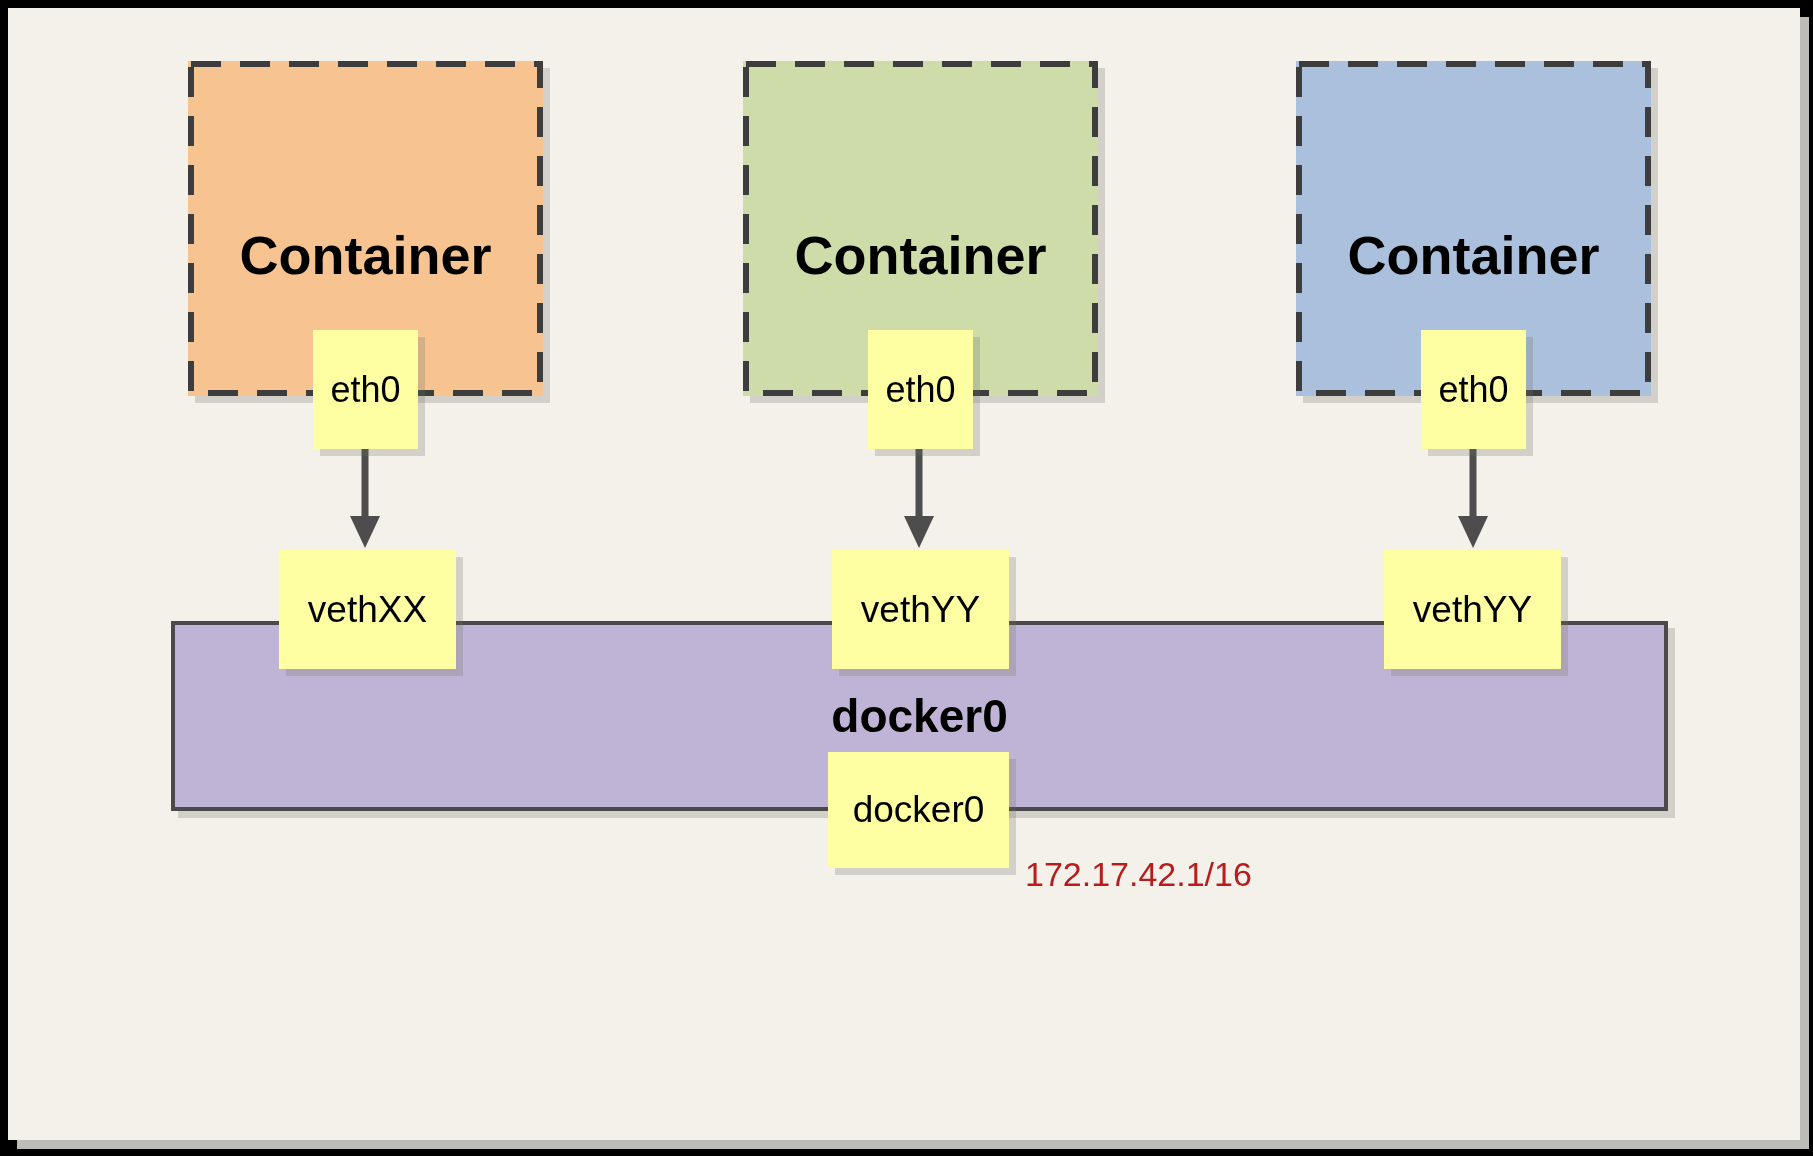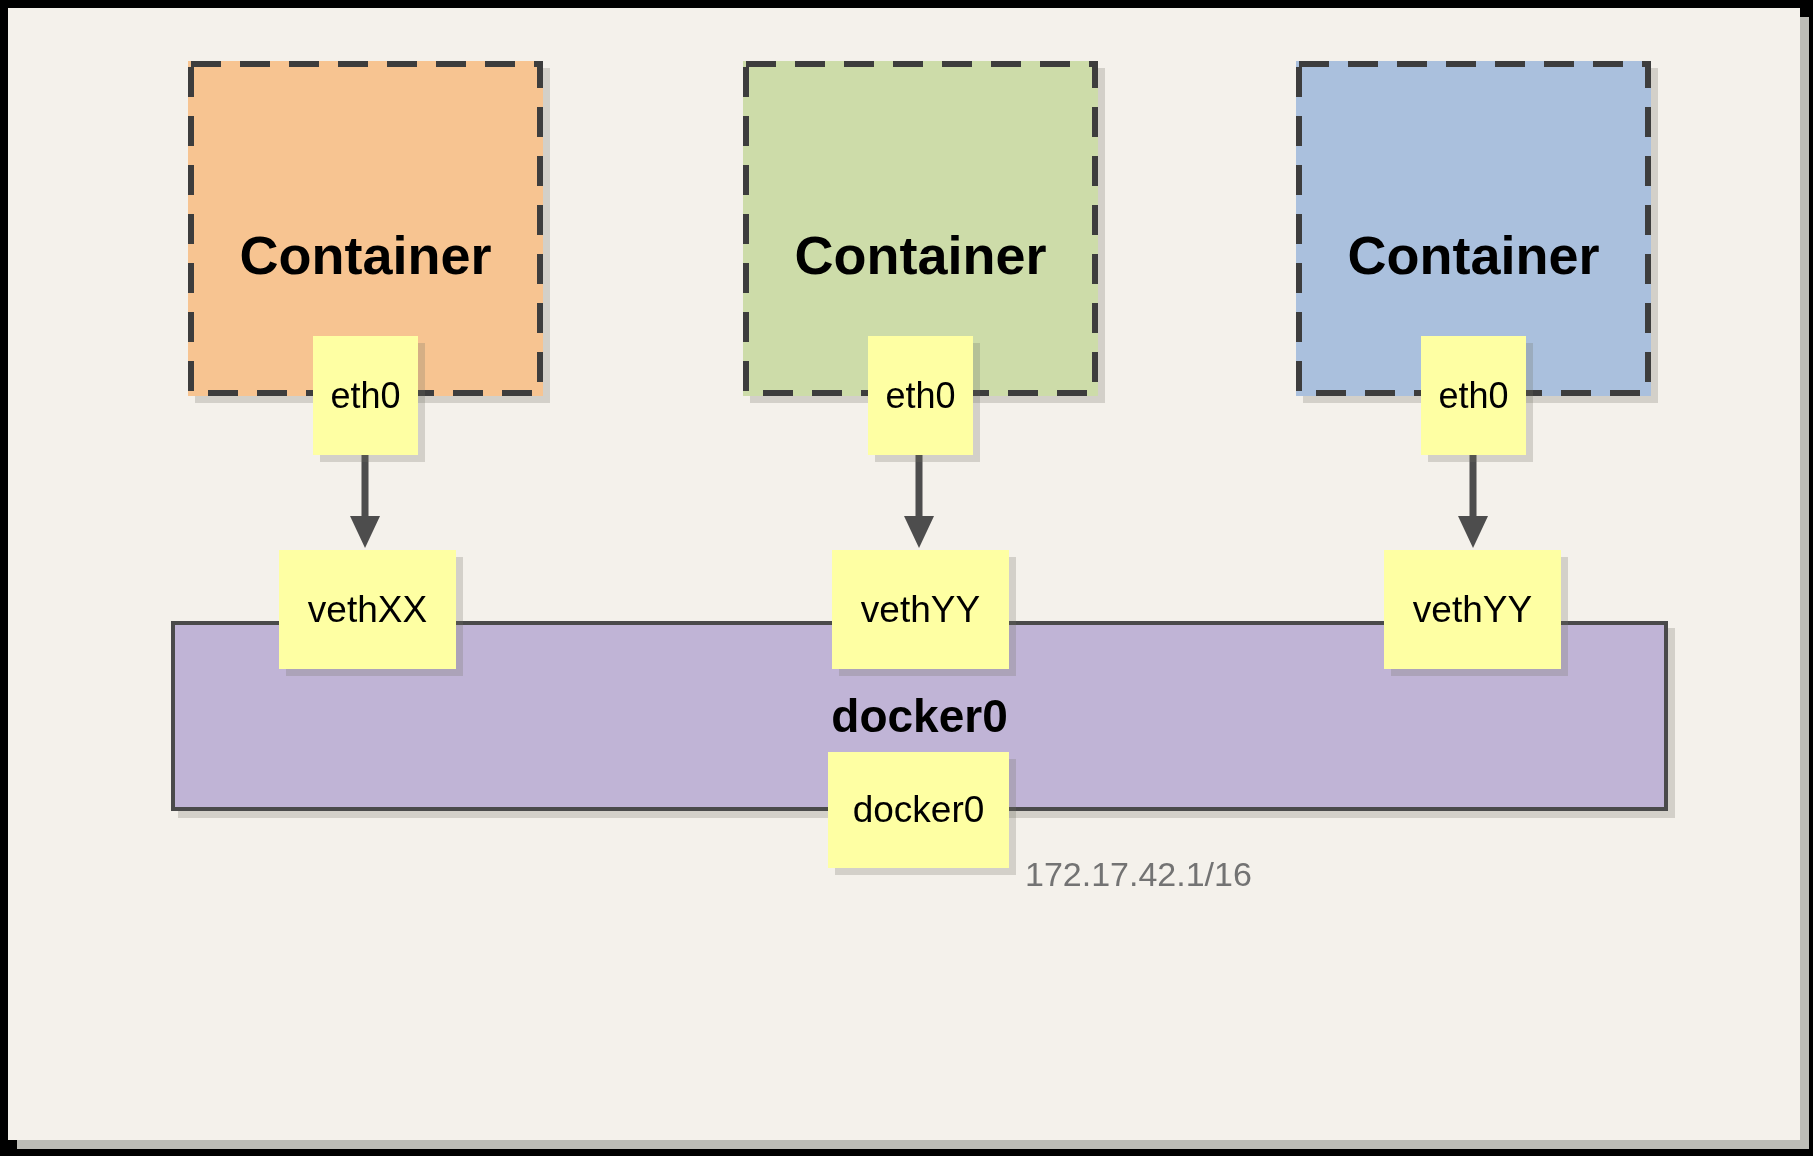--- a/index.html
+++ b/index.html
@@ -54,21 +54,21 @@
     box-shadow: 7px 7px 0 rgba(110,110,100,0.25);
     display: flex;
     align-items: center;
     justify-content: center;
     font-size: 37px;
     color: #000;
     z-index: 5;
   }
   .eth-node {
     width: 105px; height: 119px;
-    top: 275px;
+    top: 269px;
     font-size: 36px;
   }
   .veth-node {
     width: 177px; height: 119px;
     top: 542px;
   }
 
   
   .arrow-svg {
     position: absolute;
@@ -100,21 +100,21 @@
   }
   #docker0-node {
     left: 820px; top: 744px;
     width: 181px; height: 116px;
     z-index: 5;
   }
   #ip-label {
     position: absolute;
     left: 1017px; top: 846px;
     font-size: 34px;
-    color: #737373;
+    color: #b91c1c;
     line-height: 40px;
     white-space: nowrap;
   }
   #host-os-label {
     position: absolute;
     left: 163px; top: 964px;
     width: 1497px;
     text-align: center;
     font-size: 95px;
     color: #000;

